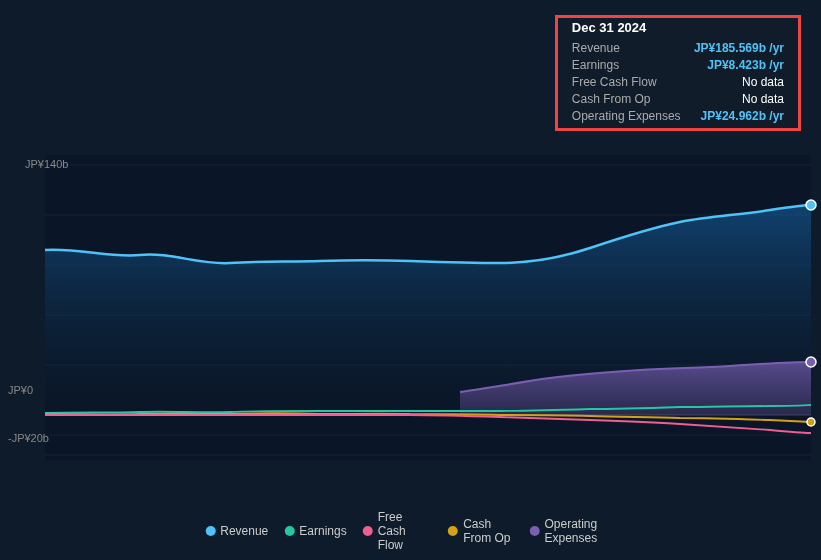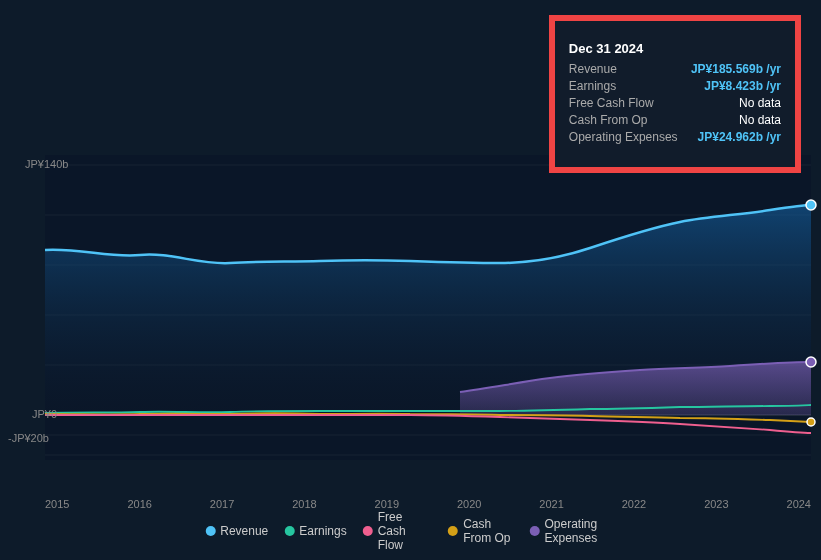--- a/index.html
+++ b/index.html
@@ -18,22 +18,22 @@
       height: 560px;
       position: relative;
     }
 
     
     .tooltip-box {
       position: absolute;
       top: 15px;
       right: 20px;
       background: #111c2b;
-      border: 6px solid #ef4444;
-      padding: 20px 14px;
+      border: 3px solid #ef4444;
+      padding: 2px 14px;
       min-width: 220px;
       z-index: 10;
     }
     .tooltip-date {
       color: #fff;
       font-size: 13px;
       font-weight: bold;
       margin-bottom: 6px;
     }
     .tooltip-row {
@@ -243,35 +243,23 @@
 
     <circle cx="811" cy="362" r="5" fill="#7b5fb5" stroke="#fff" stroke-width="1.5"></circle>
 
     <circle cx="811" cy="422" r="4" fill="#d4a017" stroke="#fff" stroke-width="1.5"></circle>
 
     <rect x="0" y="460" width="821" height="40" fill="#0d1b2a"></rect>
 
   </svg>
 
   <span class="y-label" style="top: 158px; margin-left: 17px;">JP¥140b</span>
-  <span class="y-label" style="top: 408px; margin-left: 24px;">JP¥0</span>
+  <span class="y-label" style="top: 384px;">JP¥0</span>
   <span class="y-label" style="top: 432px;">-JP¥20b</span>
 
-  <div class="x-labels">
-    <span class="x-label">2015</span>
-    <span class="x-label">2016</span>
-    <span class="x-label">2017</span>
-    <span class="x-label">2018</span>
-    <span class="x-label">2019</span>
-    <span class="x-label">2020</span>
-    <span class="x-label">2021</span>
-    <span class="x-label">2022</span>
-    <span class="x-label">2023</span>
-    <span class="x-label">2024</span>
-  </div>
 
   <div class="tooltip-box">
     <div class="tooltip-date">Dec 31 2024</div>
 
     <div class="tooltip-row">
       <span class="tooltip-label">Revenue</span>
       <span class="tooltip-value">JP¥185.569b /yr</span>
     </div>
 
     <div class="tooltip-row">

